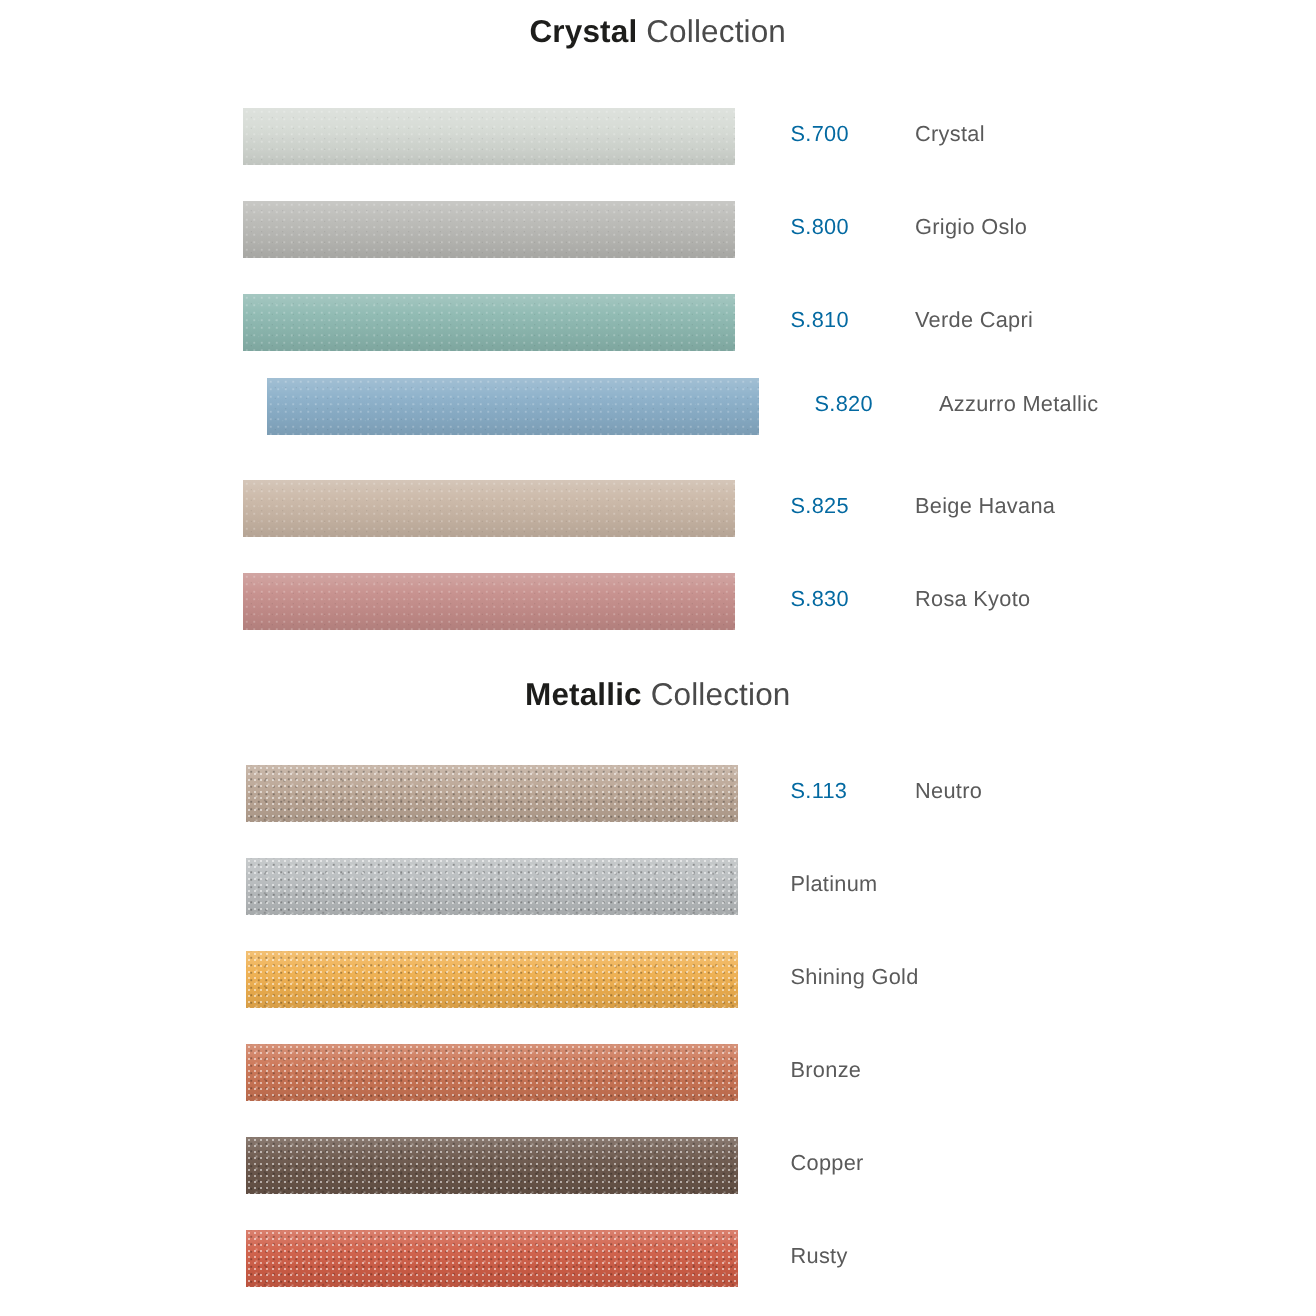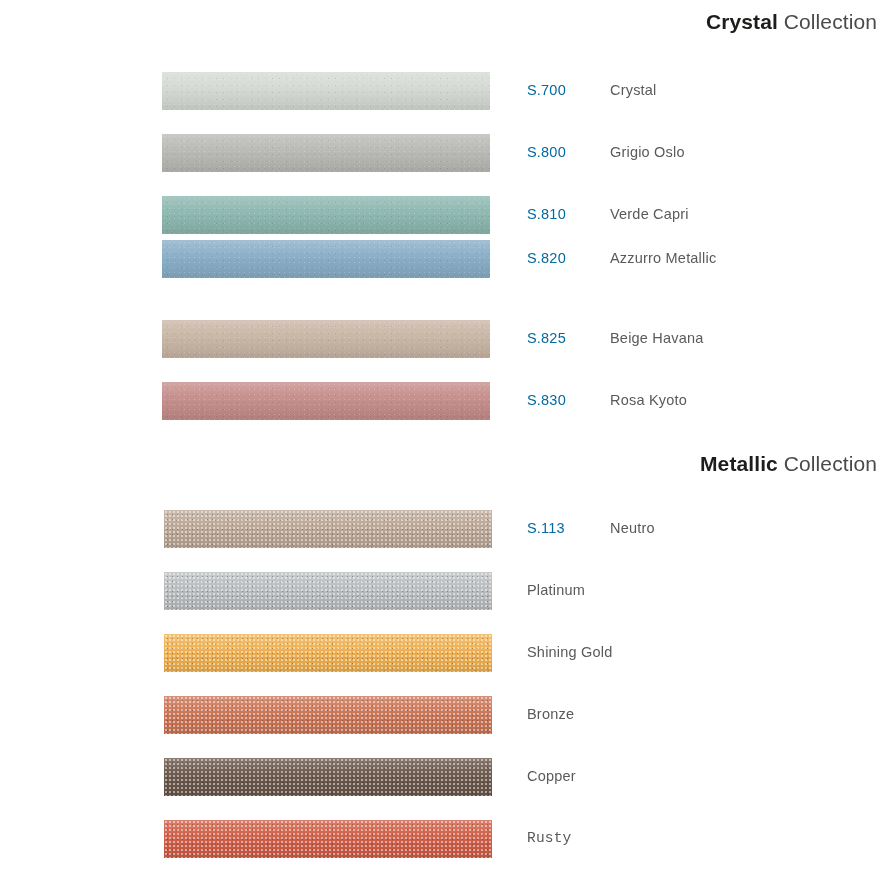--- a/index.html
+++ b/index.html
@@ -16,21 +16,21 @@
   }
   .page {
     width: 877px;
     height: 877px;
     position: relative;
     background: #ffffff;
   }
 
   
   .section-title {
-    text-align: right;
+    text-align: center;
     font-size: 21px;
     letter-spacing: 0.1px;
     color: #2b2b2b;
     white-space: nowrap;
   }
   .section-title .strong {
     font-weight: bold;
     color: #1d1d1b;
   }
   .section-title .light {
@@ -145,21 +145,21 @@
         <div class="swatch-code">S.800</div>
         <div class="swatch-name">Grigio Oslo</div>
       </div>
       <div class="swatch-row" style="top: 196px;">
         <div class="swatch-bar" style="left: 162px; width: 328px; background: rgb(140, 184, 176);">
           <div class="sheen"></div>
         </div>
         <div class="swatch-code">S.810</div>
         <div class="swatch-name">Verde Capri</div>
       </div>
-      <div class="swatch-row" style="top: 240px;">
+      <div class="swatch-row" style="top: 252px; margin-left: 16px;">
         <div class="swatch-bar" style="left: 162px; width: 328px; background: rgb(137, 174, 200);">
           <div class="sheen"></div>
         </div>
         <div class="swatch-code">S.820</div>
         <div class="swatch-name">Azzurro Metallic</div>
       </div>
       <div class="swatch-row" style="top: 320px; padding-left: 40px;">
         <div class="swatch-bar" style="left: 162px; width: 328px; background: rgb(201, 182, 165);">
           <div class="sheen"></div>
         </div>
@@ -204,21 +204,21 @@
           <div class="sheen"></div>
         </div>
         <div class="swatch-name nocode">Bronze</div>
       </div>
       <div class="swatch-row" style="top: 758px;">
         <div class="swatch-bar metal" style="left: 164px; width: 328px; background: rgb(106, 86, 74);">
           <div class="sheen"></div>
         </div>
         <div class="swatch-name nocode">Copper</div>
       </div>
-      <div class="swatch-row" style="top: 820px; font-family: Liberation Mono, monospace;">
+      <div class="swatch-row" style="top: 820px;">
         <div class="swatch-bar metal" style="left: 164px; width: 328px; background: rgb(207, 93, 70);">
           <div class="sheen"></div>
         </div>
         <div class="swatch-name nocode">Rusty</div>
       </div>
     </div>
 
 </div>
 
 </body></html>

